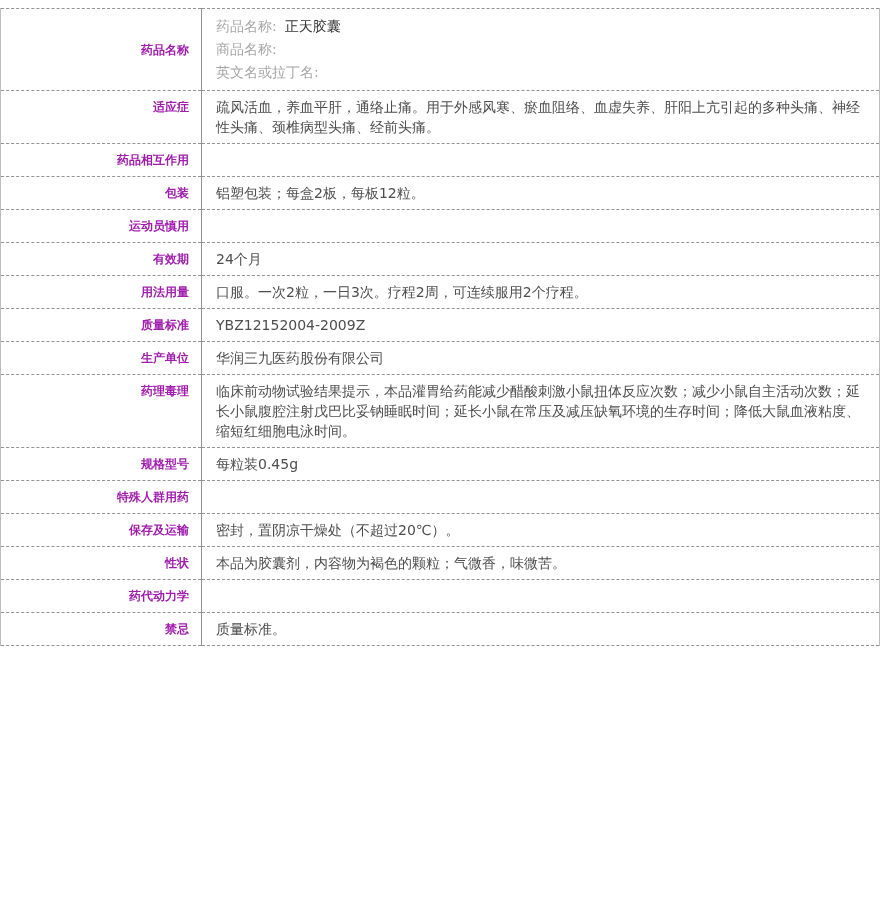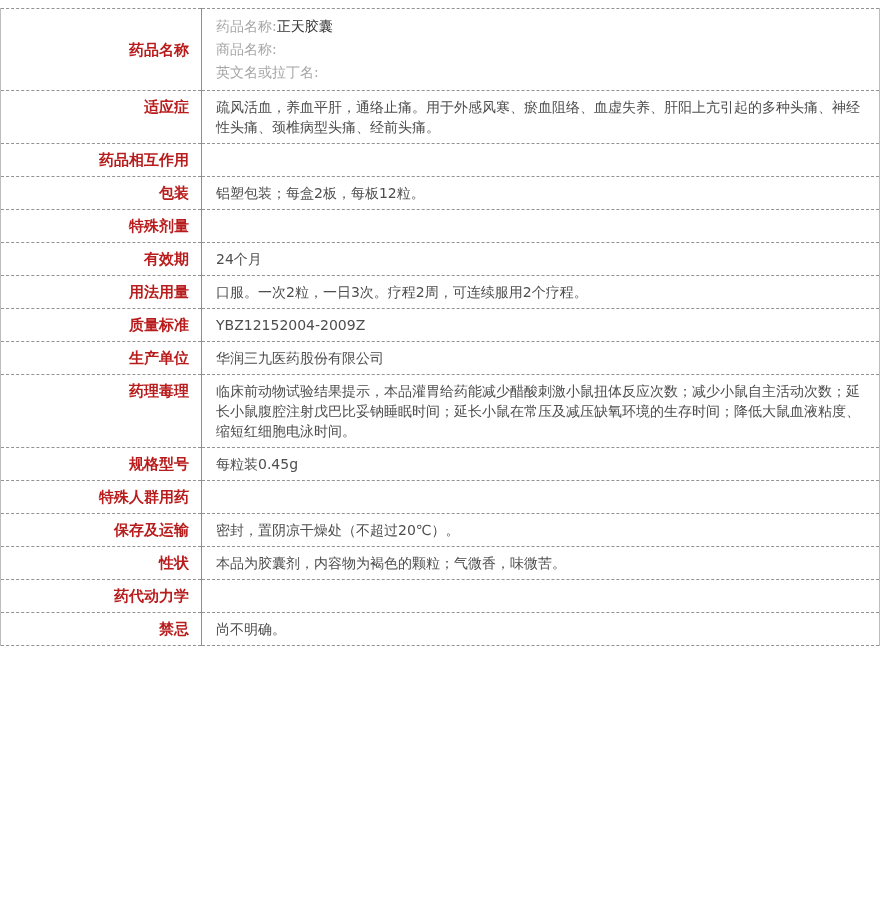--- a/index.html
+++ b/index.html
@@ -29,23 +29,23 @@
     border-bottom: 1px dashed #8f9499;
     font-size: 14px;
     line-height: 20px;
     padding: 6px 10px;
     vertical-align: top;
     word-break: break-word;
   }
   .drug-table th {
     width: 201px;
     text-align: right;
-    color: #b91c1c;
+    color: #a21caf;
     font-weight: bold;
-    font-size: 15px;
+    font-size: 12px;
     padding-right: 12px;
     border-left: 1px solid #bdbdbd;
     border-right: 1px solid #8f8f8f;
     background: #ffffff;
   }
   .drug-table th.middle {
     vertical-align: middle;
   }
   .drug-table td {
     color: #4d4d4d;
@@ -55,20 +55,21 @@
   }
   .name-line {
     line-height: 22px;
     white-space: nowrap;
   }
   .name-line .key {
     color: #a6a6a6;
   }
   .name-line .val {
     color: #333333;
+    margin-left: 8px;
     font-family: Liberation Serif, serif;
   }
 </style>
 </head>
 <body>
 
 <div class="page">
   <table class="drug-table">
     <tbody id="table-body">
         <tr>
@@ -85,21 +86,21 @@
         </tr>
         <tr>
           <th>药品相互作用</th>
           <td></td>
         </tr>
         <tr>
           <th>包装</th>
           <td>铝塑包装；每盒2板，每板12粒。</td>
         </tr>
         <tr>
-          <th>特殊剂量</th>
+          <th>运动员慎用</th>
           <td></td>
         </tr>
         <tr>
           <th>有效期</th>
           <td>24个月</td>
         </tr>
         <tr>
           <th>用法用量</th>
           <td>口服。一次2粒，一日3次。疗程2周，可连续服用2个疗程。</td>
         </tr>
@@ -130,17 +131,17 @@
         <tr>
           <th>性状</th>
           <td>本品为胶囊剂，内容物为褐色的颗粒；气微香，味微苦。</td>
         </tr>
         <tr>
           <th>药代动力学</th>
           <td></td>
         </tr>
         <tr>
           <th>禁忌</th>
-          <td>尚不明确。</td>
+          <td>质量标准。</td>
         </tr>
       </tbody>
   </table>
 </div>
 
 </body></html>

